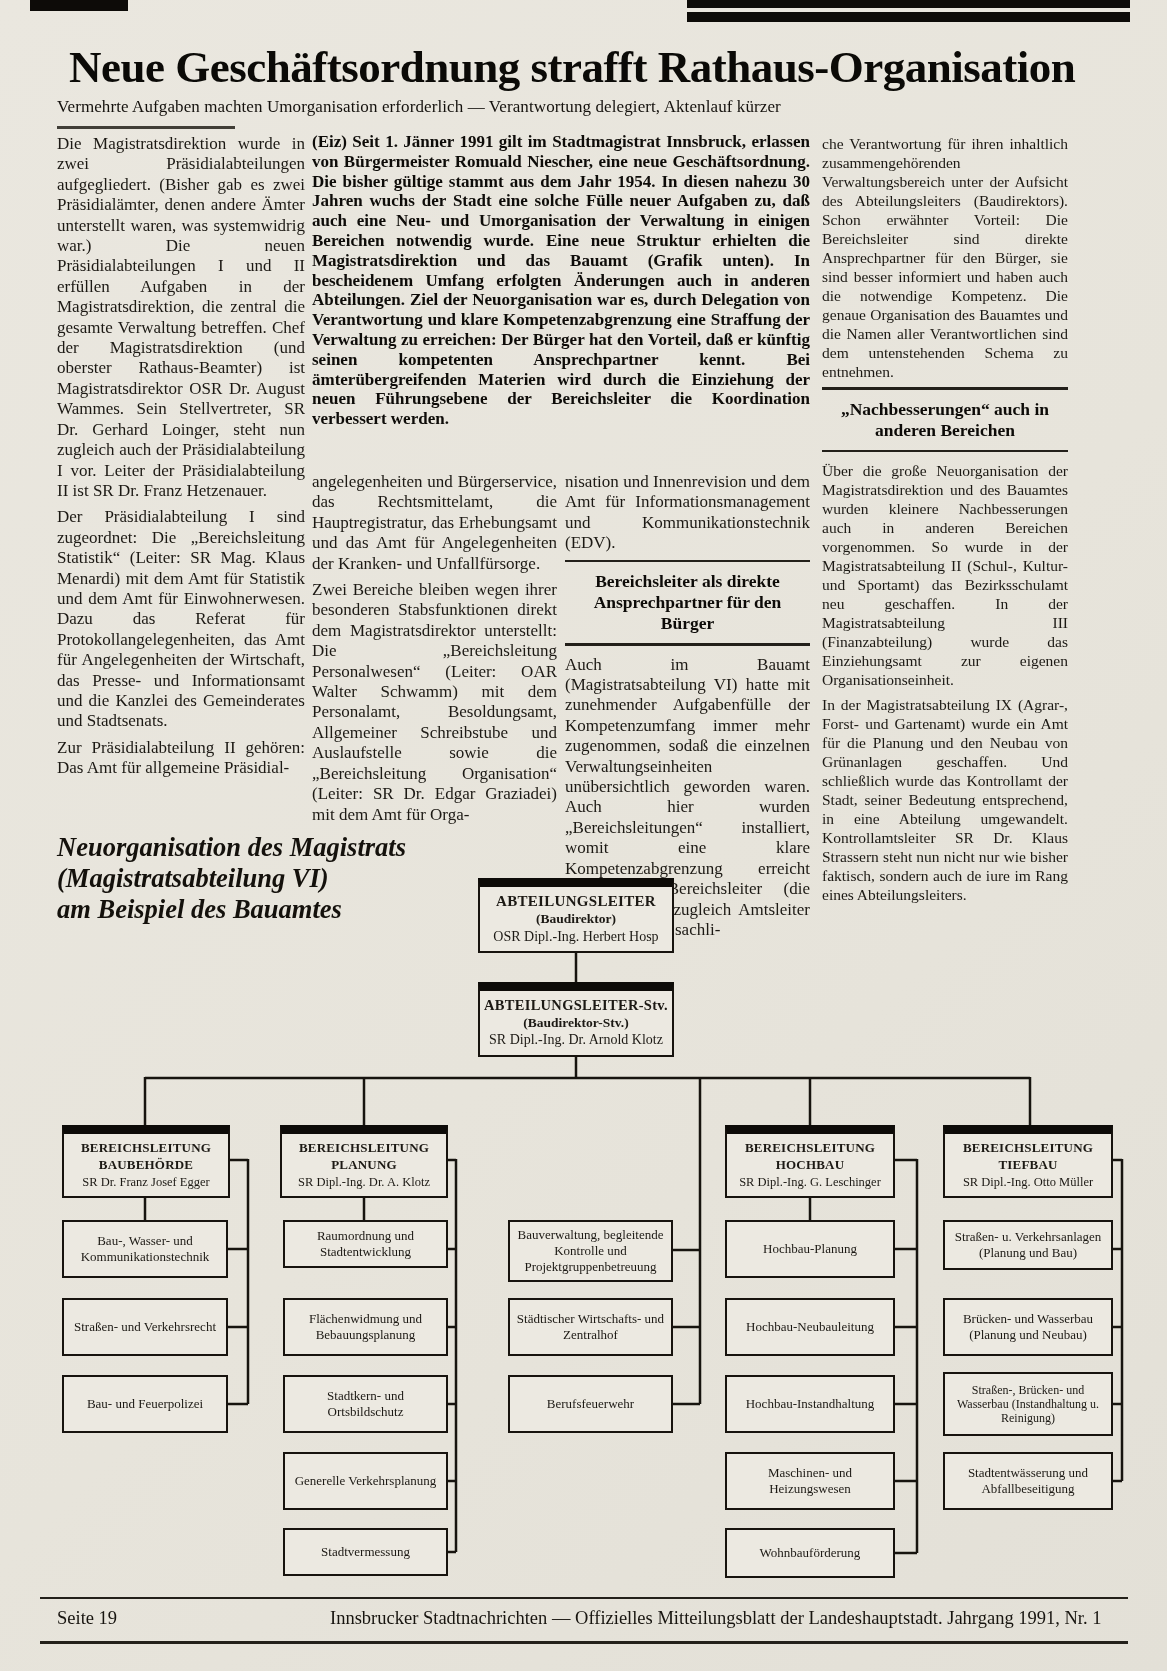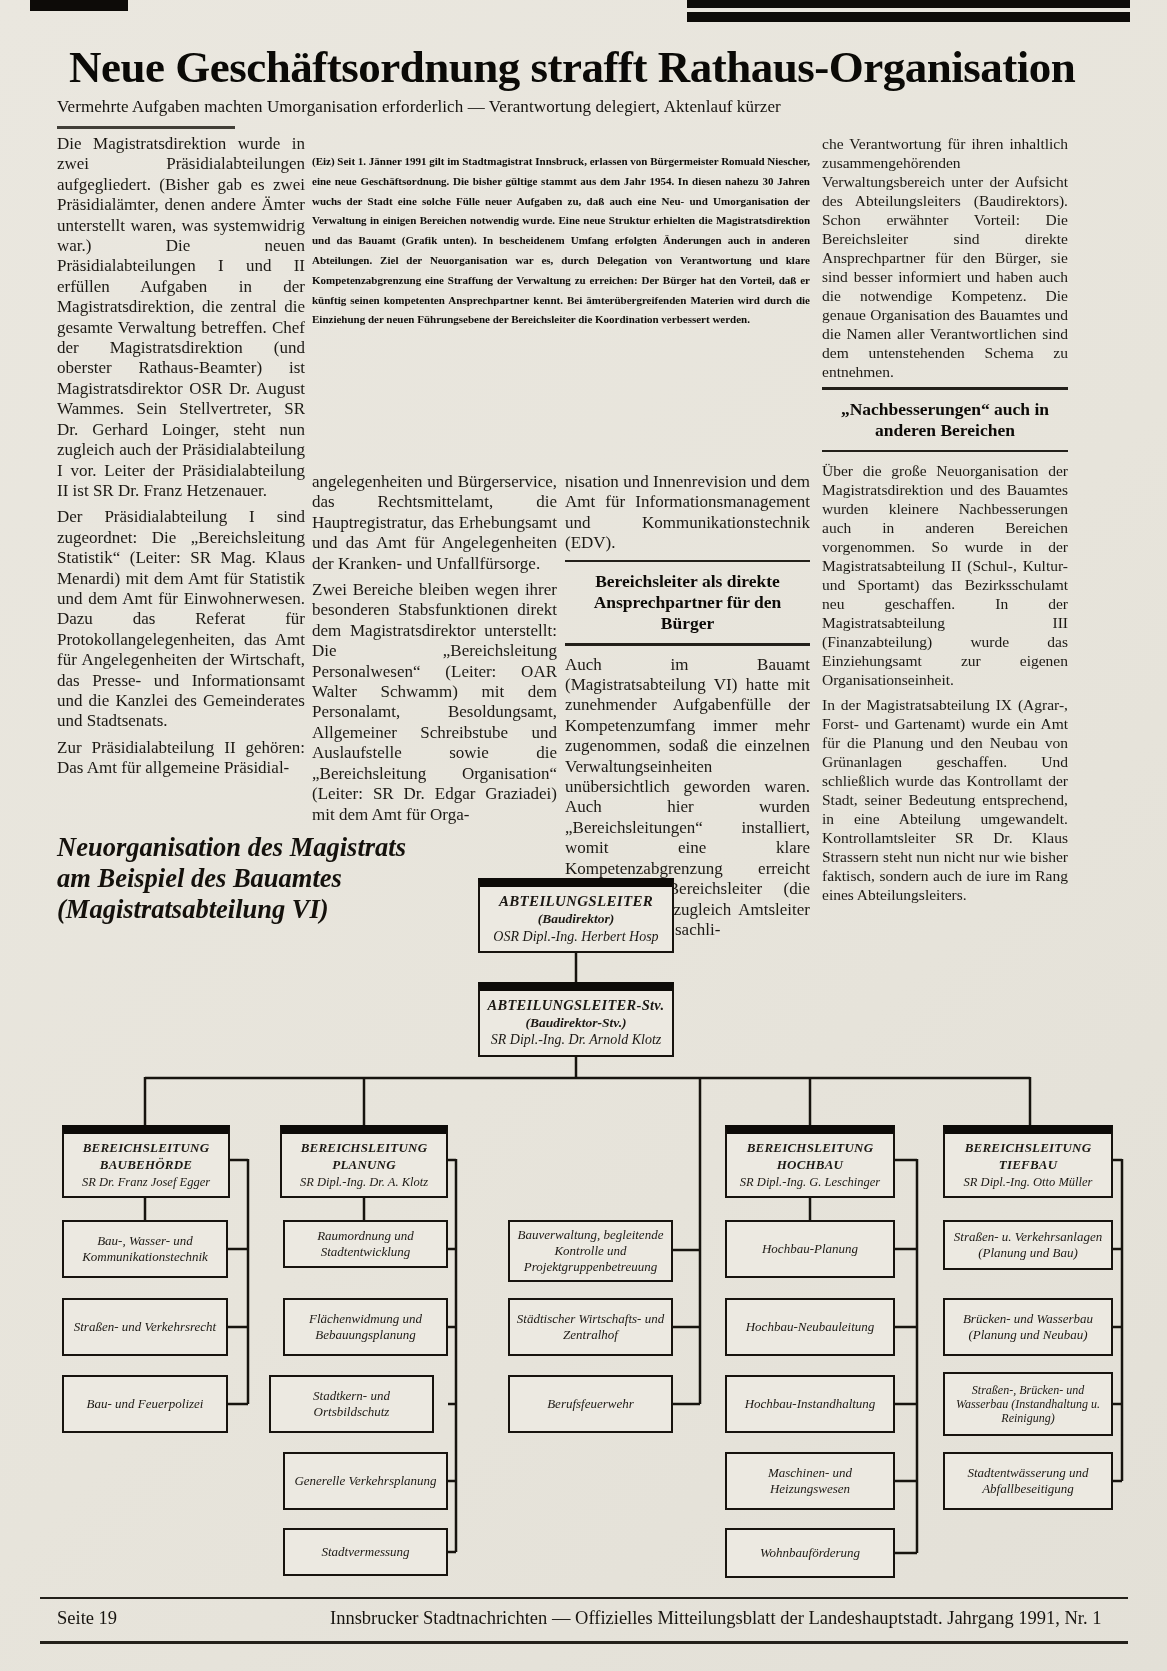--- a/index.html
+++ b/index.html
@@ -12,35 +12,35 @@
   .abs{position:absolute;}
   .bar{position:absolute;background:#0d0b08;}
   .rule-line{position:absolute;background:#23201a;}
   .headline{
     font-weight:bold;color:#0b0a07;font-size:45px;letter-spacing:-0.5px;
     white-space:nowrap;line-height:1.05;
   }
   .subhead{font-size:17px;color:#14110d;white-space:nowrap;letter-spacing:0.1px;}
   .bodycol{font-size:17px;line-height:20.4px;text-align:justify;overflow:hidden;hyphens:auto;}
   .bodycol p{margin:0 0 6px 0;}
-  .leadcol{font-size:11px;line-height:19.8px;font-weight:bold;text-align:justify;color:#0e0c09;overflow:hidden;hyphens:auto;margin-top:20px;}
+  .leadcol{font-size:17px;line-height:19.8px;font-weight:bold;text-align:justify;color:#0e0c09;overflow:hidden;hyphens:auto;}
   .col4{font-size:15.5px;line-height:19px;}
   .midhead{
     font-weight:bold;text-align:center;font-size:17.5px;line-height:21px;color:#0d0b08;
     margin:9px 0;
   }
   .hrule{height:2.5px;background:#23201a;margin:4px 0;}
   .caption-italic{
     font-style:italic;font-weight:bold;font-size:26.5px;line-height:31px;color:#14110c;
     white-space:nowrap;
   }
   .cbox{
     position:absolute;box-sizing:border-box;border:2px solid #17130e;background:#ece9e1;
     display:flex;flex-direction:column;align-items:center;justify-content:center;
-    text-align:center;padding:2px 3px;font-style:italic;
+    text-align:center;padding:2px 3px;
   }
   .cbox.topbar{border-top:9px solid #0d0b08;}
   .cbox .l1{font-weight:bold;font-size:15px;letter-spacing:0.3px;line-height:1.25;}
   .cbox .l2{font-weight:bold;font-size:13.5px;line-height:1.25;}
   .cbox .l3{font-size:14px;line-height:1.3;}
   .cbox .dept{font-weight:bold;font-size:13px;line-height:1.3;letter-spacing:0.2px;}
   .cbox .pname{font-size:12.5px;line-height:1.3;}
   .cbox .ctext{font-size:13px;line-height:1.22;}
   .cbox .ctext.small{font-size:12px;line-height:1.18;}
   .footer-text{font-size:18.5px;color:#17140f;white-space:nowrap;}
@@ -83,22 +83,22 @@
   <p>che Verantwortung für ihren inhaltlich zusammengehörenden Verwaltungsbereich unter der Aufsicht des Abteilungsleiters (Baudirektors). Schon erwähnter Vorteil: Die Bereichsleiter sind direkte Ansprechpartner für den Bürger, sie sind besser informiert und haben auch die notwendige Kompetenz. Die genaue Organisation des Bauamtes und die Namen aller Verantwortlichen sind dem untenstehenden Schema zu entnehmen.</p>
   <div class="hrule"></div>
   <div class="midhead">„Nachbesserungen“ auch in anderen Bereichen</div>
   <div class="hrule"></div>
   <p style="margin-top:9px">Über die große Neuorganisation der Magistratsdirektion und des Bauamtes wurden kleinere Nachbesserungen auch in anderen Bereichen vorgenommen. So wurde in der Magistratsabteilung II (Schul-, Kultur- und Sportamt) das Bezirksschulamt neu geschaffen. In der Magistratsabteilung III (Finanzabteilung) wurde das Einziehungsamt zur eigenen Organisationseinheit.</p>
   <p>In der Magistratsabteilung IX (Agrar-, Forst- und Gartenamt) wurde ein Amt für die Planung und den Neubau von Grünanlagen geschaffen. Und schließlich wurde das Kontrollamt der Stadt, seiner Bedeutung entsprechend, in eine Abteilung umgewandelt. Kontrollamtsleiter SR Dr. Klaus Strassern steht nun nicht nur wie bisher faktisch, sondern auch de iure im Rang eines Abteilungsleiters.</p>
 </div>
 
 <div class="abs" style="left:57px;top:832px">
   <div class="caption-italic">Neuorganisation des Magistrats</div>
+  <div class="caption-italic">(Magistratsabteilung VI)</div>
   <div class="caption-italic">am Beispiel des Bauamtes</div>
-  <div class="caption-italic">(Magistratsabteilung VI)</div>
 </div>
 
 <svg class="connectors" width="1167" height="1671" viewBox="0 0 1167 1671">
   <g stroke="#17140f" stroke-width="2.5">
     <line x1="576" y1="953" x2="576" y2="982"></line>
     <line x1="576" y1="1057" x2="576" y2="1079"></line>
     <line x1="145" y1="1078" x2="1030" y2="1078"></line>
     <line x1="145" y1="1077" x2="145" y2="1125"></line>
     <line x1="364" y1="1077" x2="364" y2="1125"></line>
     <line x1="810" y1="1077" x2="810" y2="1125"></line>
@@ -175,21 +175,21 @@
 <div class="cbox" style="left:62px;top:1375px;width:166px;height:58px">
     <div class="ctext">Bau- und Feuerpolizei</div>
   </div>
 
 <div class="cbox" style="left:283px;top:1220px;width:165px;height:48px">
     <div class="ctext">Raumordnung und Stadtentwicklung</div>
   </div>
 <div class="cbox" style="left:283px;top:1298px;width:165px;height:58px">
     <div class="ctext">Flächenwidmung und Bebauungsplanung</div>
   </div>
-<div class="cbox" style="left:269px;top:1375px;width:165px;height:58px">
+<div class="cbox" style="left:283px;top:1375px;width:165px;height:58px">
     <div class="ctext">Stadtkern- und Ortsbildschutz</div>
   </div>
 <div class="cbox" style="left:283px;top:1452px;width:165px;height:58px">
     <div class="ctext">Generelle Verkehrsplanung</div>
   </div>
 <div class="cbox" style="left:283px;top:1528px;width:165px;height:48px">
     <div class="ctext">Stadtvermessung</div>
   </div>
 
 <div class="cbox" style="left:508px;top:1220px;width:165px;height:62px">

